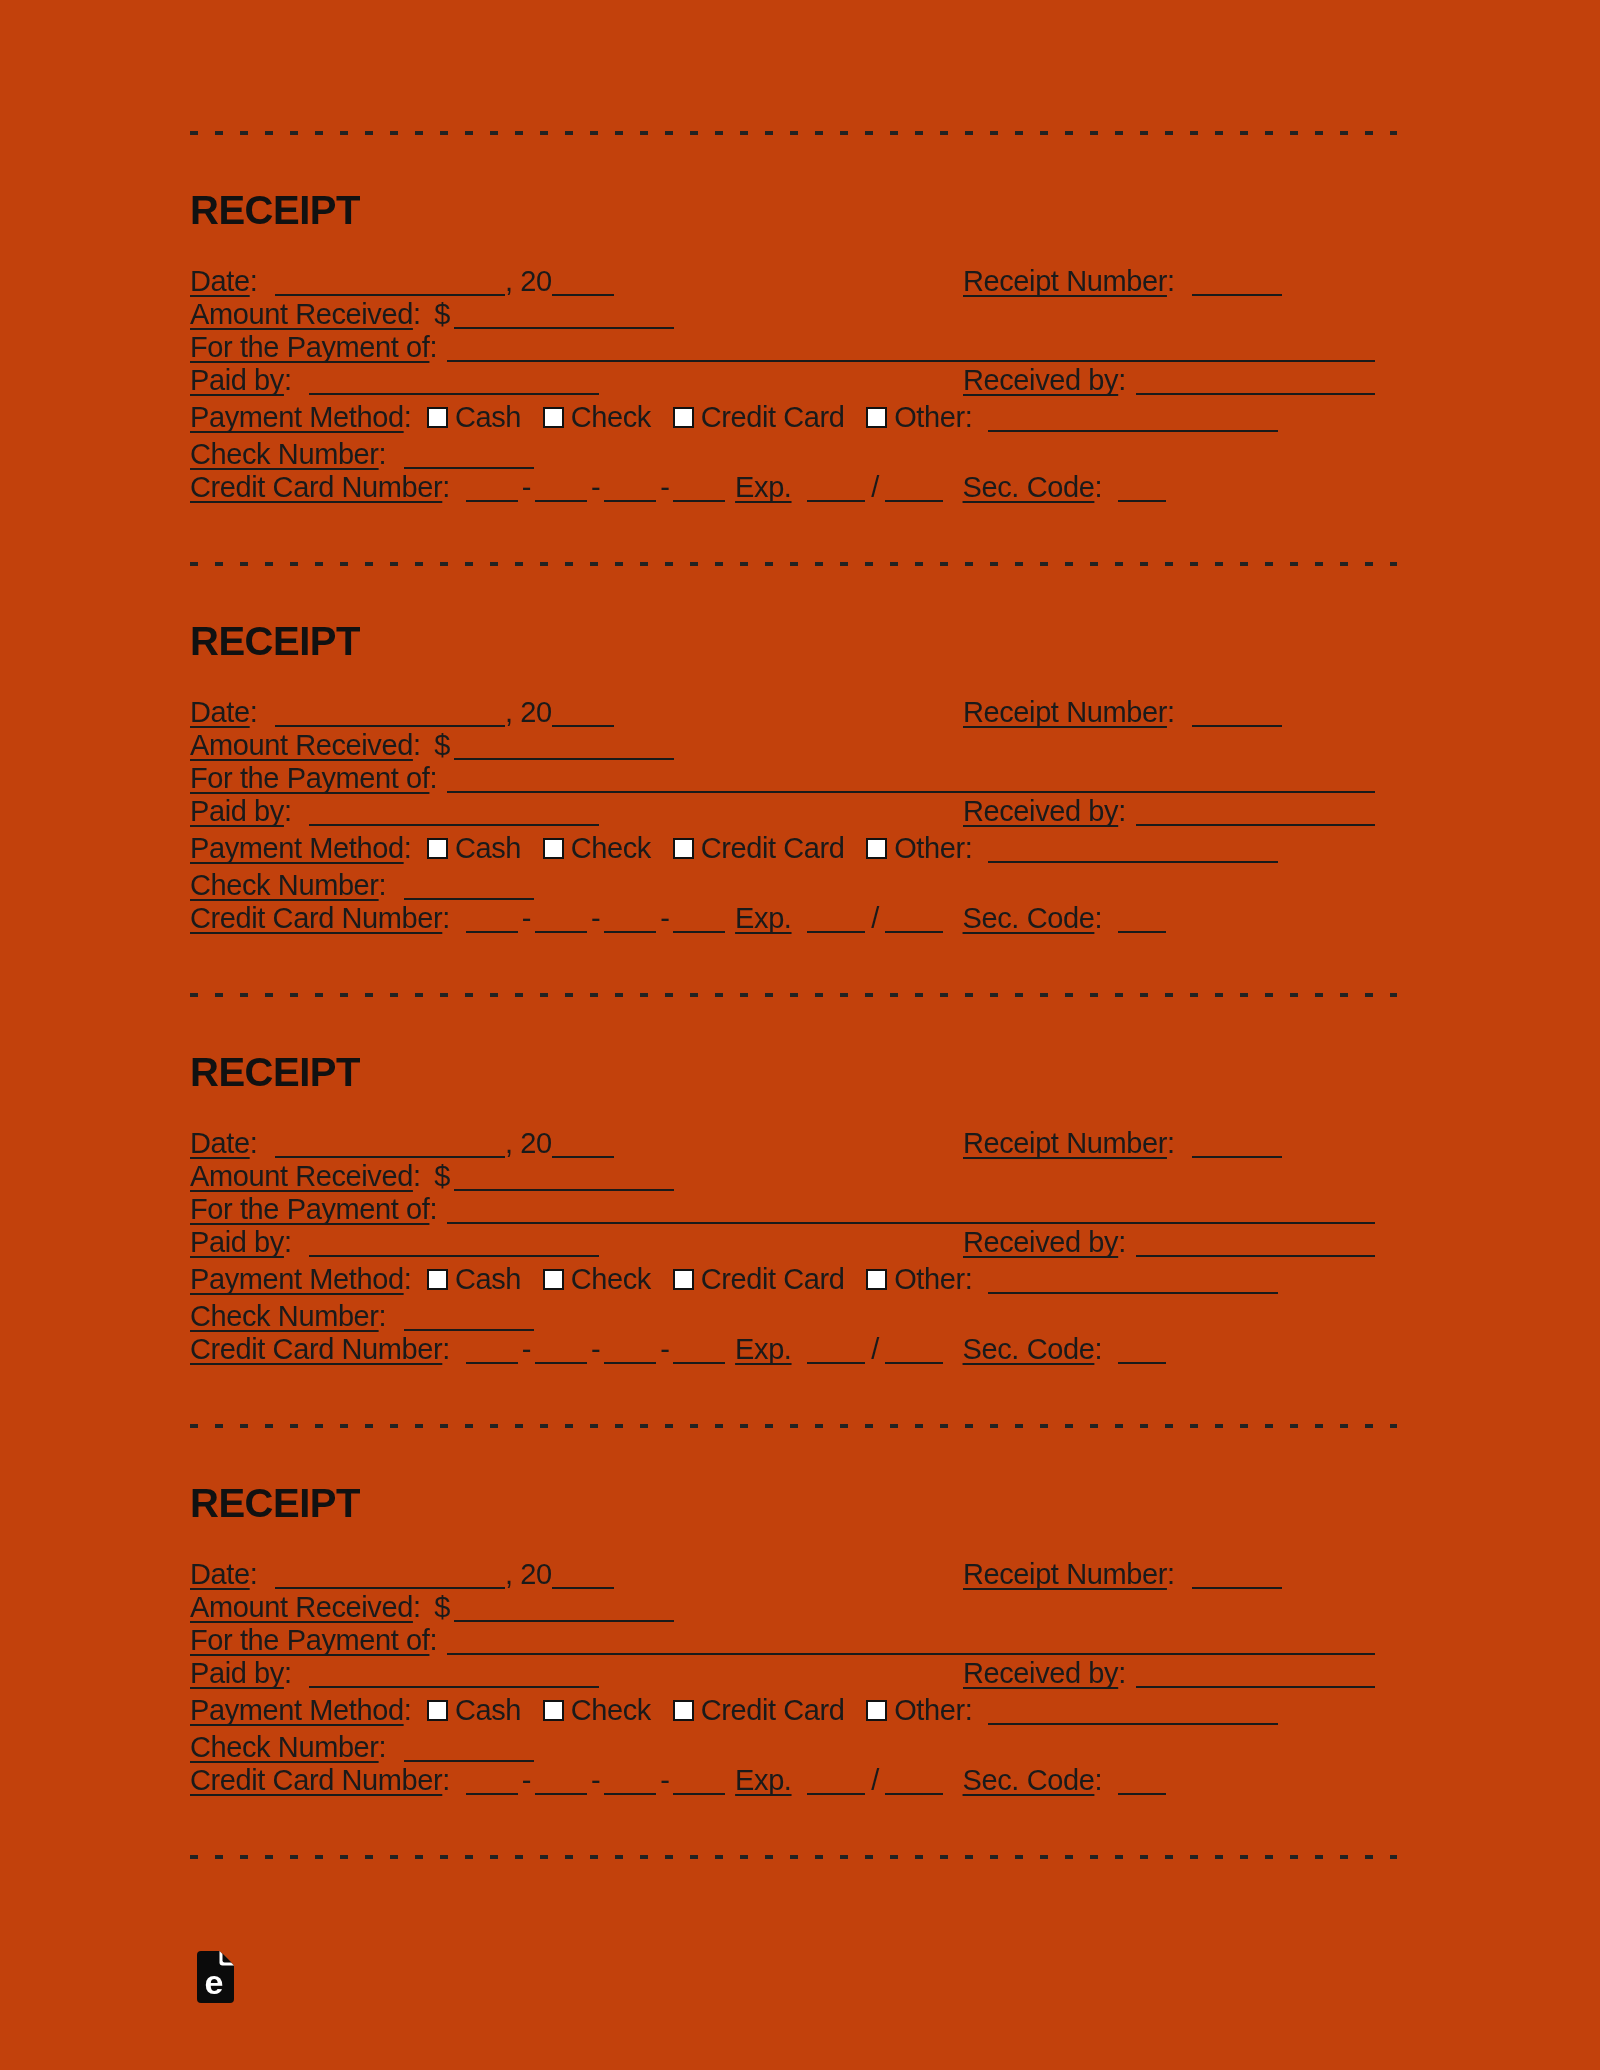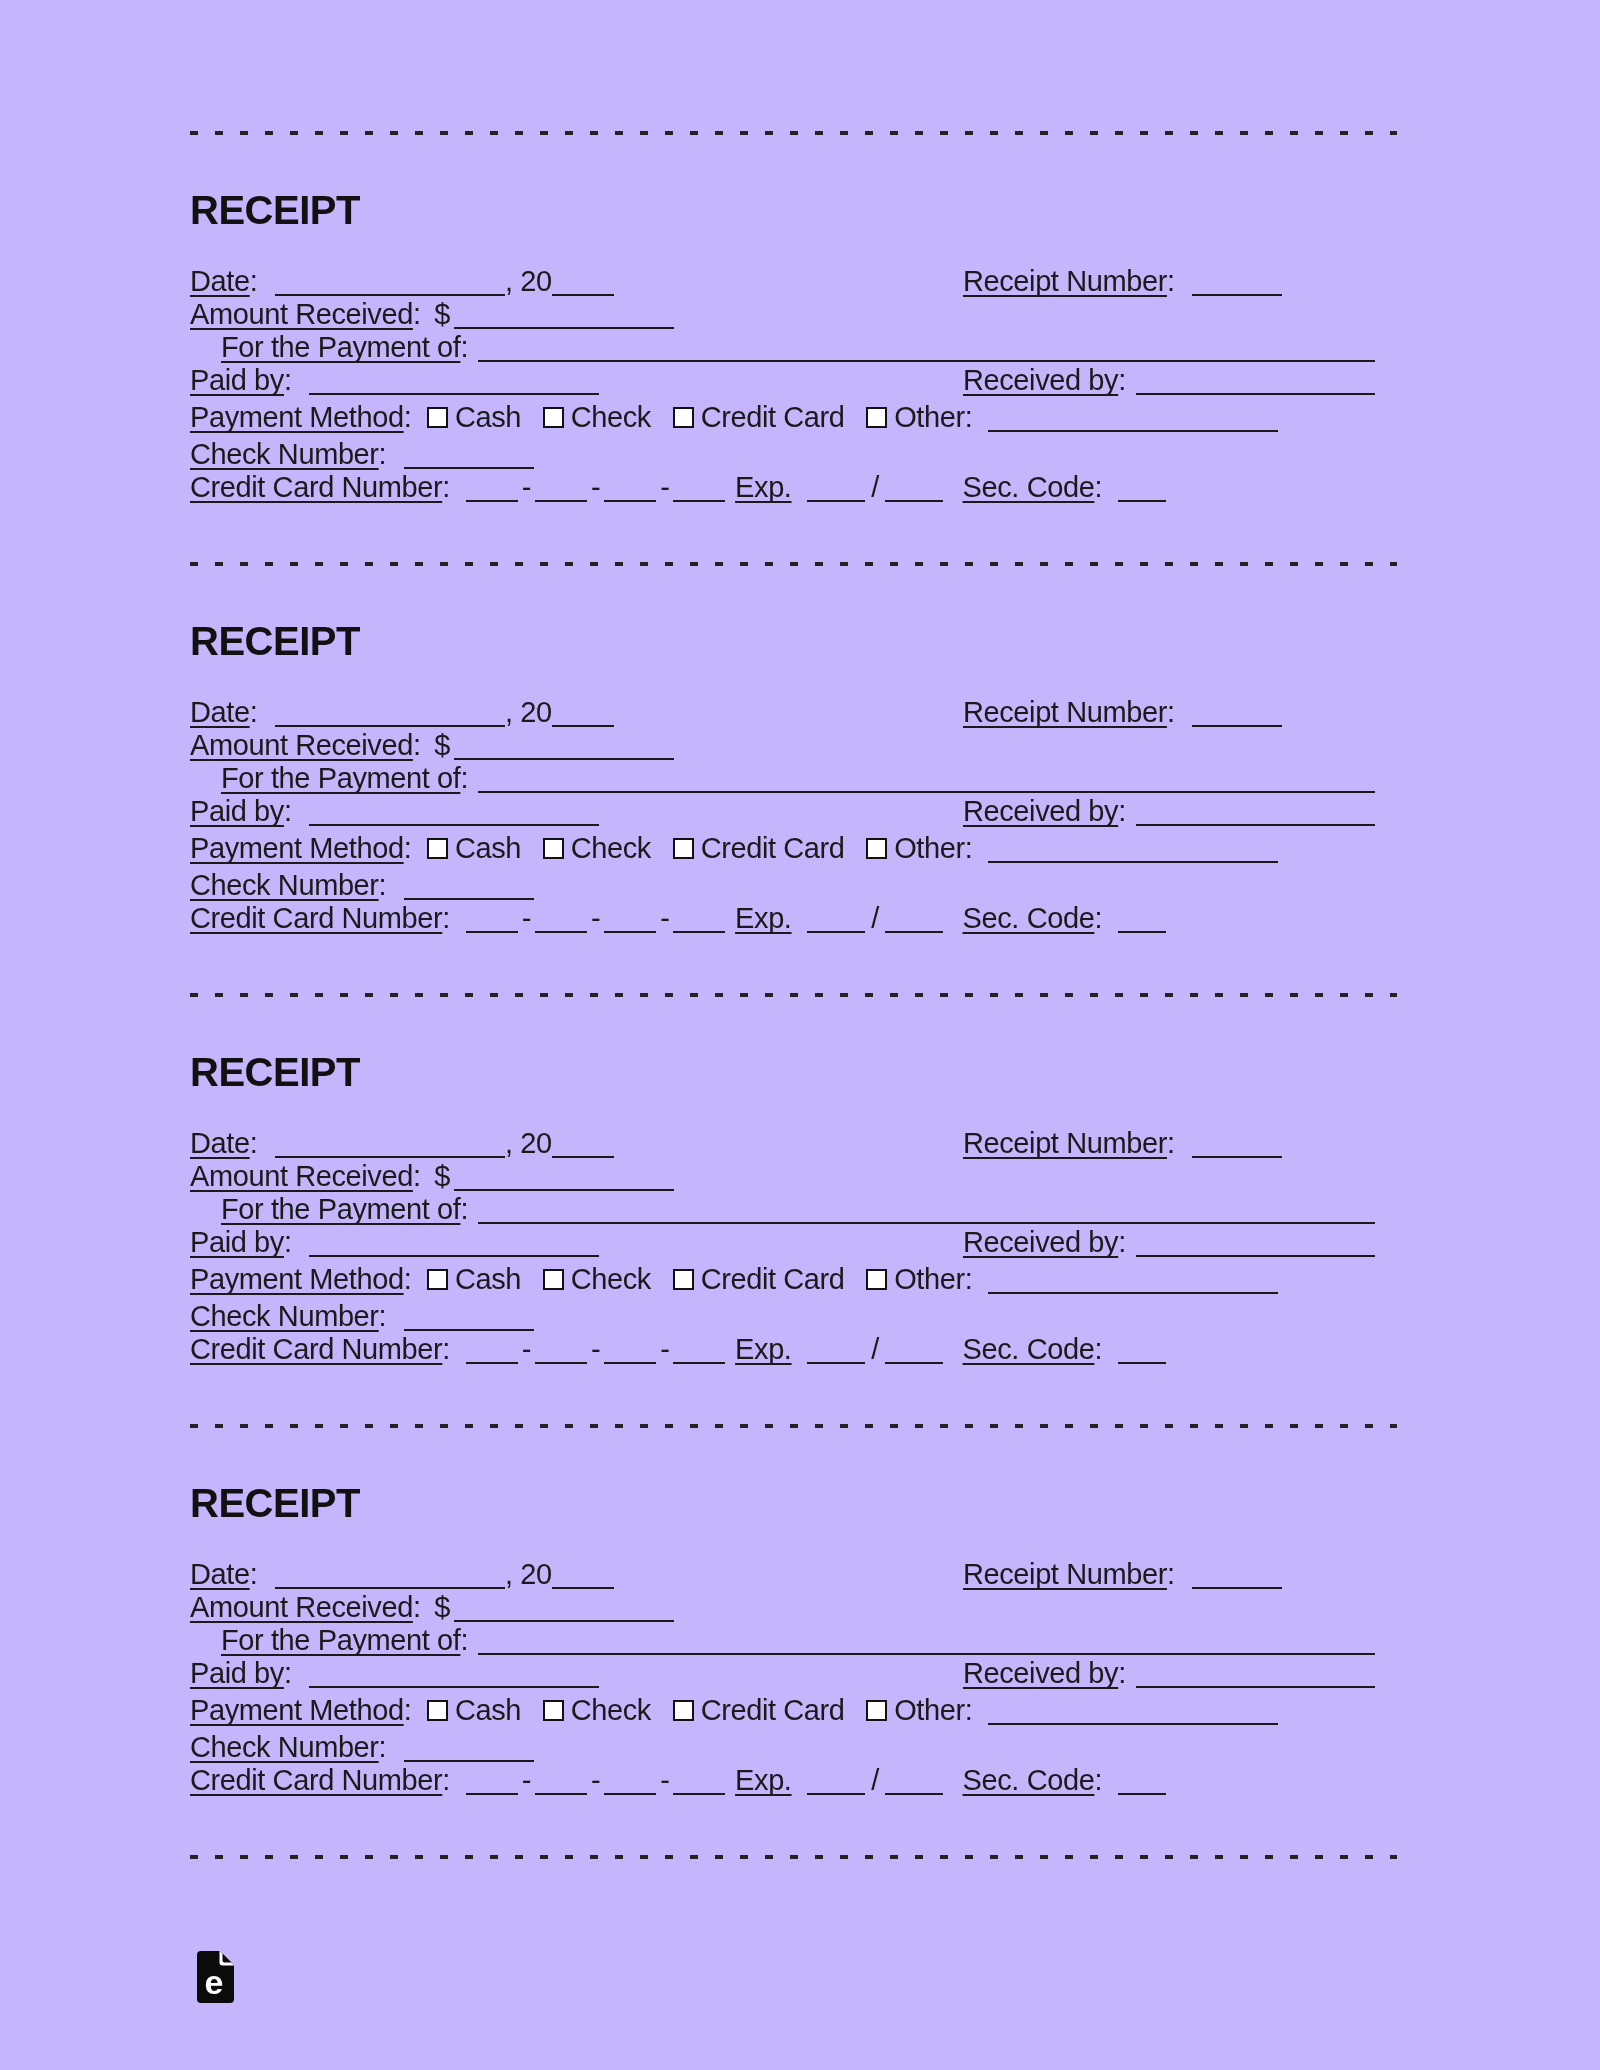--- a/index.html
+++ b/index.html
@@ -1,41 +1,41 @@
 <!DOCTYPE html>
 <html><head>
 <meta charset="utf-8">
 <style>
   html,body{margin:0;padding:0;}
   body{background:#888;}
   .page{
     position:relative;
     width:1600px;height:2070px;
-    background:#c4b5fd;
+    background:#c2410c;
     font-family:"Liberation Sans","DejaVu Sans",sans-serif;
     color:#1a1a1a;
     box-sizing:border-box;
     padding:131px 6px 0 190px;
     overflow:hidden;
   }
   .content{width:1185px;}
   .sep{
     width:1207px;height:4px;margin:0;
     background:repeating-linear-gradient(to right,#222 0px,#222 8px,transparent 8px,transparent 25px);
   }
   .receipt{display:block;}
   .receipt-title{
     margin:52px 0 0 0;
     font-size:40px;line-height:46px;font-weight:bold;letter-spacing:-0.5px;
     color:#111;
   }
   .rows{margin:32px 0 58px 0;font-size:29px;letter-spacing:-0.4px;line-height:33px;}
   .row{position:relative;height:33px;white-space:nowrap;}
   .row.pm{height:37px;padding-top:4px;box-sizing:content-box;}
-  .row.flexrow{display:flex;margin-left:31px;}
+  .row.flexrow{display:flex;}
   .u{
     text-decoration:underline;
     text-decoration-thickness:2px;
     text-underline-offset:4px;
     text-decoration-skip-ink:none;
   }
   .blank{
     display:inline-block;height:29px;border-bottom:2px solid #1a1a1a;
     vertical-align:top;align-self:flex-start;
   }

